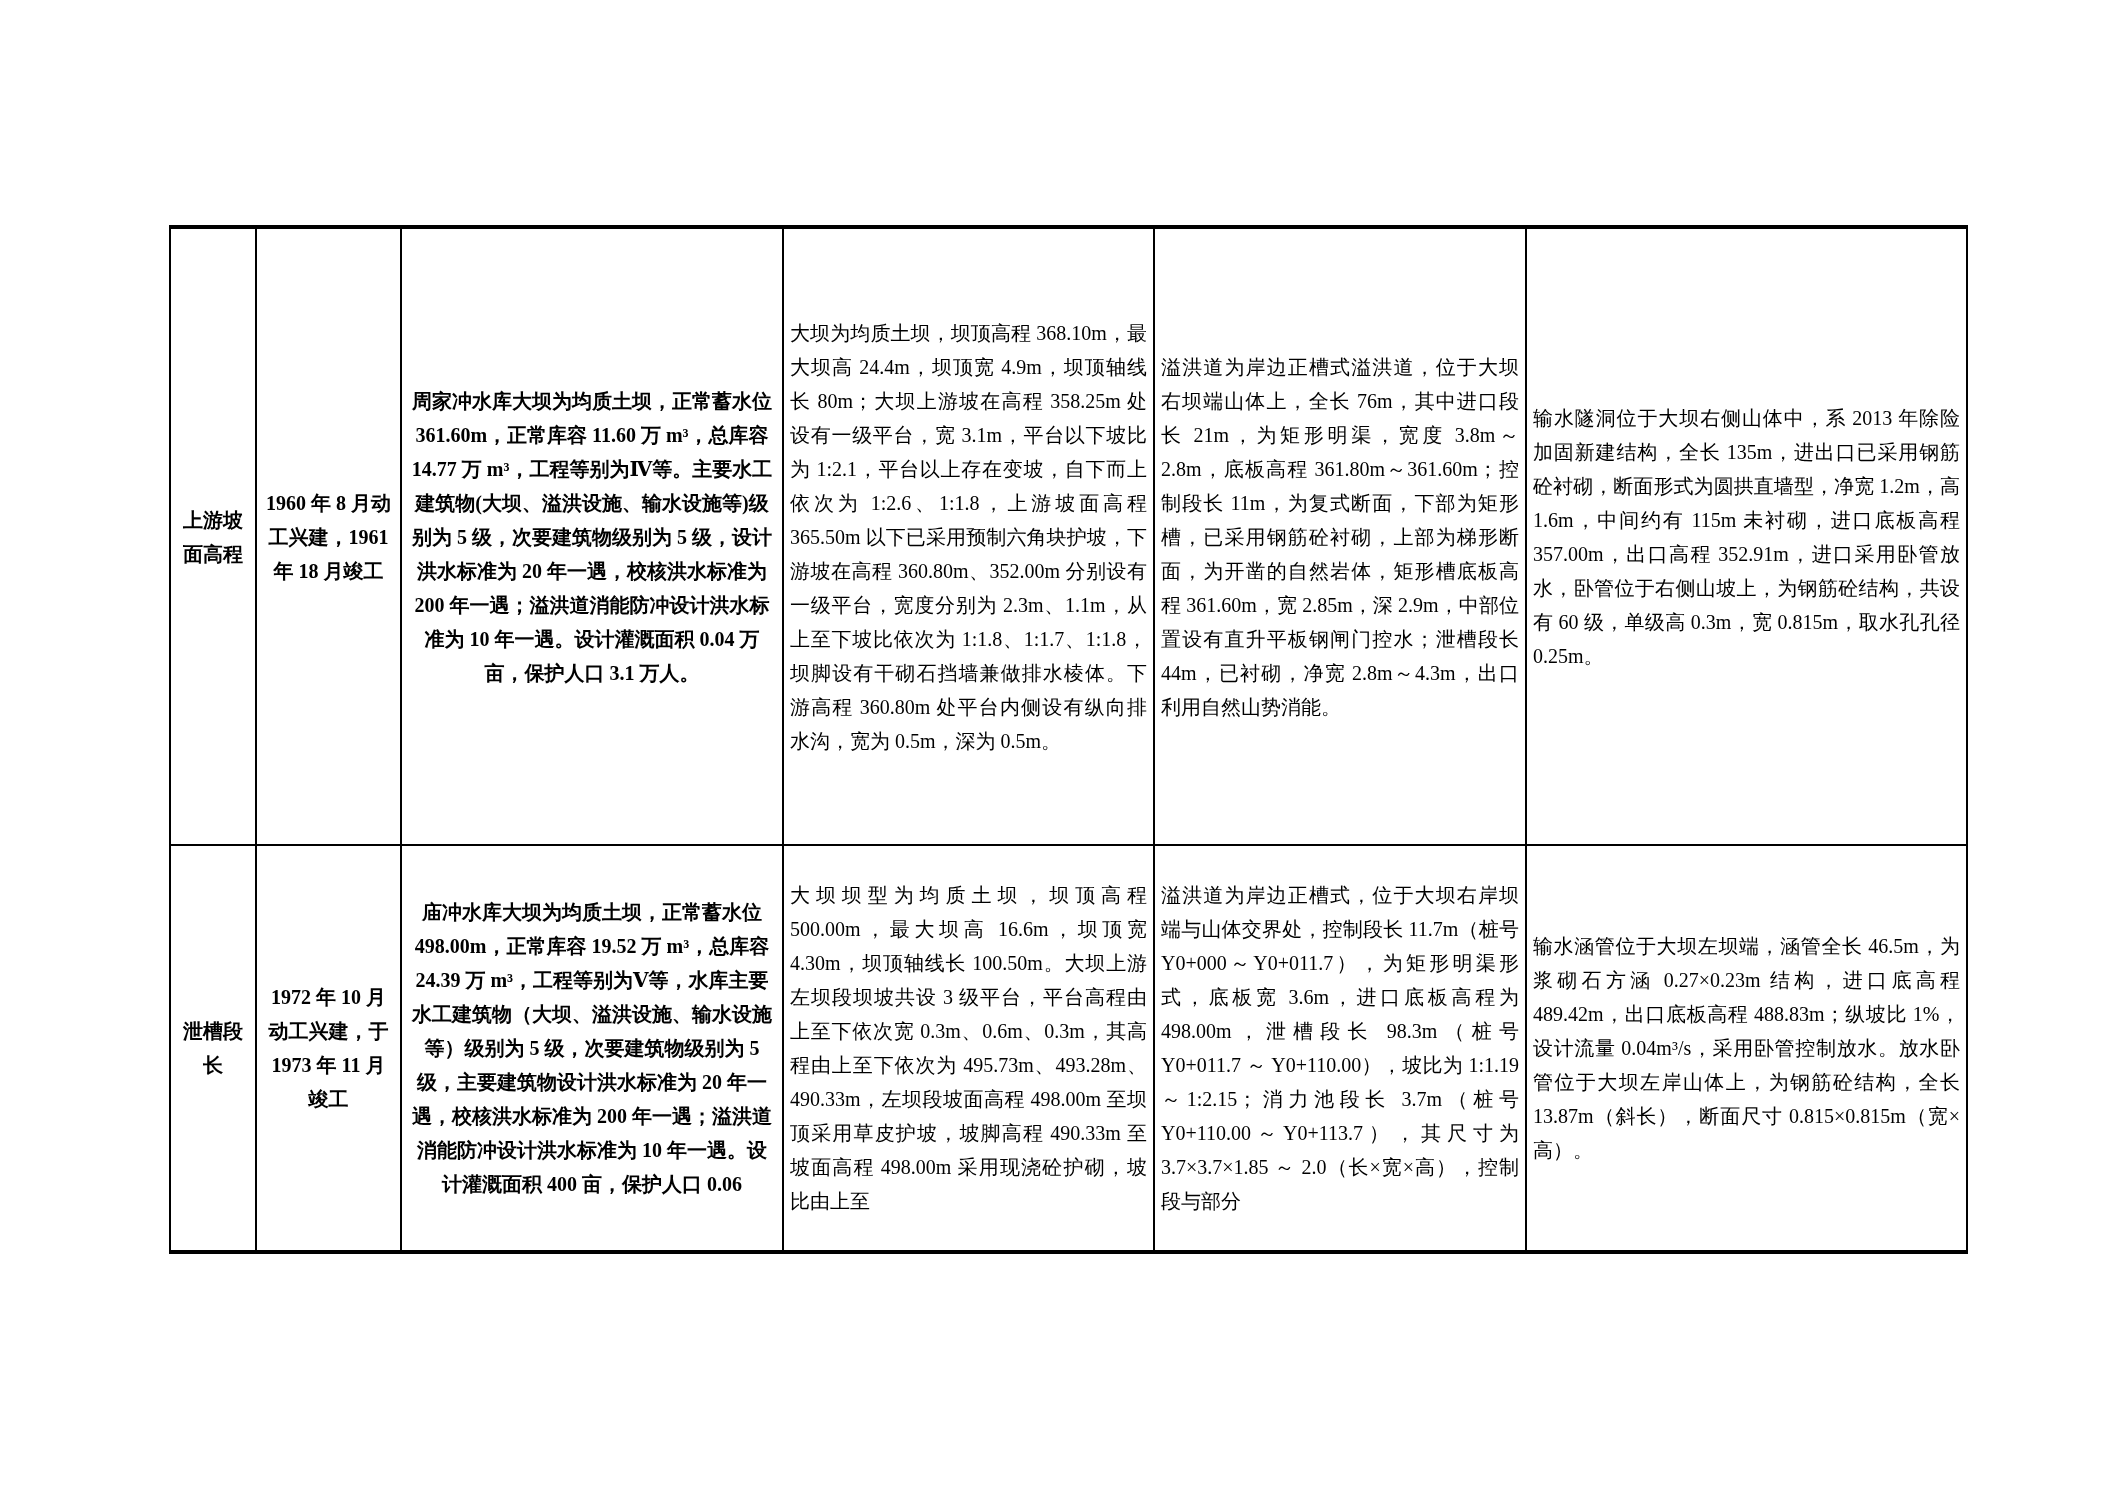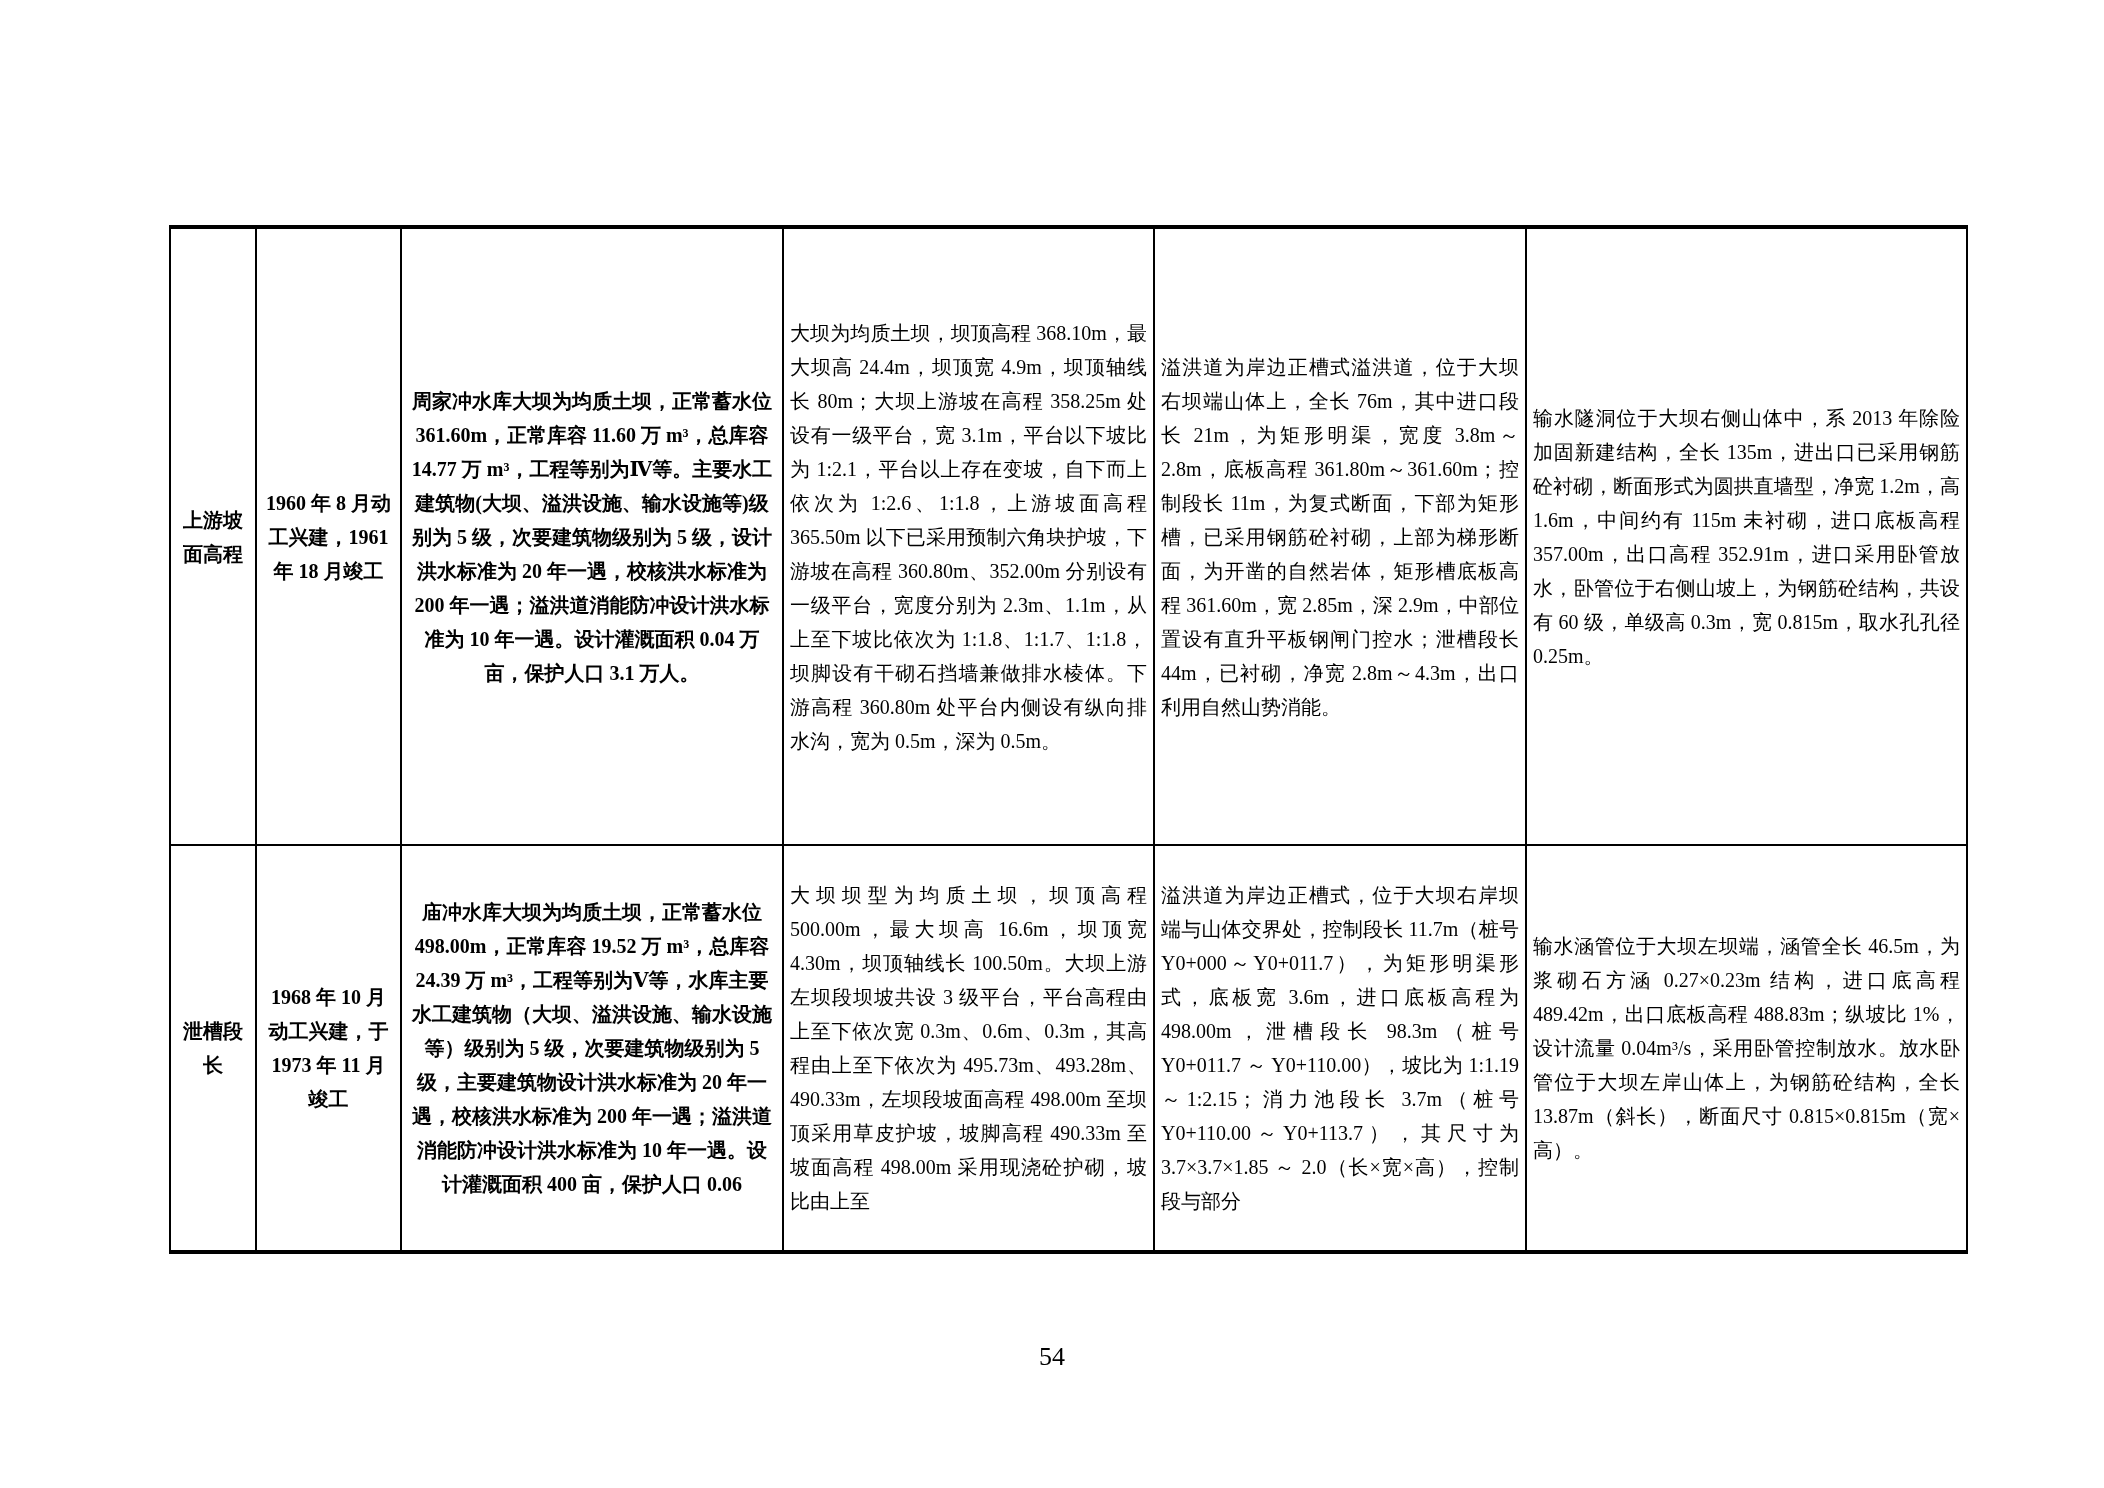--- a/index.html
+++ b/index.html
@@ -64,24 +64,23 @@
       <tr class="row-1">
         <td class="c-center">上游坡面高程</td>
         <td class="c-center">1960 年 8 月动工兴建，1961 年 18 月竣工</td>
         <td class="c-center">周家冲水库大坝为均质土坝，正常蓄水位 361.60m，正常库容 11.60 万 m³，总库容 14.77 万 m³，工程等别为Ⅳ等。主要水工建筑物(大坝、溢洪设施、输水设施等)级别为 5 级，次要建筑物级别为 5 级，设计洪水标准为 20 年一遇，校核洪水标准为 200 年一遇；溢洪道消能防冲设计洪水标准为 10 年一遇。设计灌溉面积 0.04 万亩，保护人口 3.1 万人。</td>
         <td class="c-justify">大坝为均质土坝，坝顶高程 368.10m，最大坝高 24.4m，坝顶宽 4.9m，坝顶轴线长 80m；大坝上游坡在高程 358.25m 处设有一级平台，宽 3.1m，平台以下坡比为 1:2.1，平台以上存在变坡，自下而上依次为 1:2.6、1:1.8，上游坡面高程 365.50m 以下已采用预制六角块护坡，下游坡在高程 360.80m、352.00m 分别设有一级平台，宽度分别为 2.3m、1.1m，从上至下坡比依次为 1:1.8、1:1.7、1:1.8，坝脚设有干砌石挡墙兼做排水棱体。下游高程 360.80m 处平台内侧设有纵向排水沟，宽为 0.5m，深为 0.5m。</td>
         <td class="c-justify">溢洪道为岸边正槽式溢洪道，位于大坝右坝端山体上，全长 76m，其中进口段长 21m，为矩形明渠，宽度 3.8m～2.8m，底板高程 361.80m～361.60m；控制段长 11m，为复式断面，下部为矩形槽，已采用钢筋砼衬砌，上部为梯形断面，为开凿的自然岩体，矩形槽底板高程 361.60m，宽 2.85m，深 2.9m，中部位置设有直升平板钢闸门控水；泄槽段长 44m，已衬砌，净宽 2.8m～4.3m，出口利用自然山势消能。</td>
         <td class="c-justify">输水隧洞位于大坝右侧山体中，系 2013 年除险加固新建结构，全长 135m，进出口已采用钢筋砼衬砌，断面形式为圆拱直墙型，净宽 1.2m，高 1.6m，中间约有 115m 未衬砌，进口底板高程 357.00m，出口高程 352.91m，进口采用卧管放水，卧管位于右侧山坡上，为钢筋砼结构，共设有 60 级，单级高 0.3m，宽 0.815m，取水孔孔径 0.25m。</td>
       </tr>
       <tr class="row-2">
         <td class="c-center">泄槽段长</td>
-        <td class="c-center">1968 年 10 月动工兴建，于 1973 年 11 月竣工</td>
+        <td class="c-center">1972 年 10 月动工兴建，于 1973 年 11 月竣工</td>
         <td class="c-center">庙冲水库大坝为均质土坝，正常蓄水位 498.00m，正常库容 19.52 万 m³，总库容 24.39 万 m³，工程等别为Ⅴ等，水库主要水工建筑物（大坝、溢洪设施、输水设施等）级别为 5 级，次要建筑物级别为 5 级，主要建筑物设计洪水标准为 20 年一遇，校核洪水标准为 200 年一遇；溢洪道消能防冲设计洪水标准为 10 年一遇。设计灌溉面积 400 亩，保护人口 0.06</td>
         <td class="c-justify">大坝坝型为均质土坝，坝顶高程 500.00m，最大坝高 16.6m，坝顶宽 4.30m，坝顶轴线长 100.50m。大坝上游左坝段坝坡共设 3 级平台，平台高程由上至下依次宽 0.3m、0.6m、0.3m，其高程由上至下依次为 495.73m、493.28m、490.33m，左坝段坡面高程 498.00m 至坝顶采用草皮护坡，坡脚高程 490.33m 至坡面高程 498.00m 采用现浇砼护砌，坡比由上至</td>
         <td class="c-justify">溢洪道为岸边正槽式，位于大坝右岸坝端与山体交界处，控制段长 11.7m（桩号 Y0+000～Y0+011.7），为矩形明渠形式，底板宽 3.6m，进口底板高程为 498.00m，泄槽段长 98.3m（桩号 Y0+011.7 ～ Y0+110.00），坡比为 1:1.19～1:2.15；消力池段长 3.7m（桩号 Y0+110.00～Y0+113.7），其尺寸为 3.7×3.7×1.85 ～ 2.0（长×宽×高），控制段与部分</td>
         <td class="c-justify">输水涵管位于大坝左坝端，涵管全长 46.5m，为浆砌石方涵 0.27×0.23m 结构，进口底高程 489.42m，出口底板高程 488.83m；纵坡比 1%，设计流量 0.04m³/s，采用卧管控制放水。放水卧管位于大坝左岸山体上，为钢筋砼结构，全长 13.87m（斜长），断面尺寸 0.815×0.815m（宽×高）。</td>
       </tr>
     </tbody>
   </table>
 
-  <div class="page-number">54</div>
 
 </div>
 
 </body></html>

